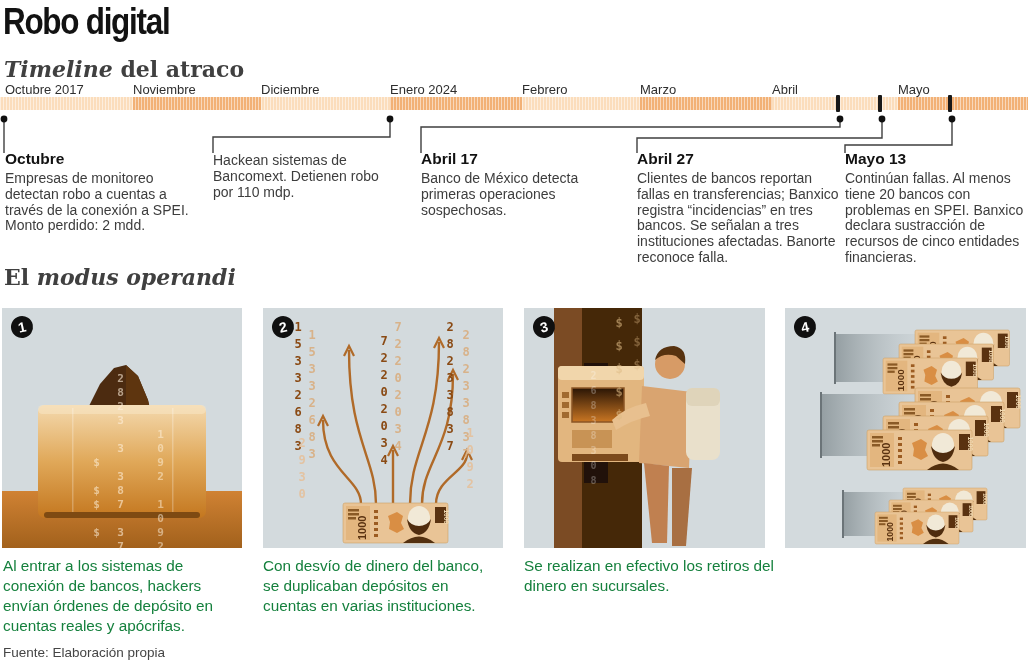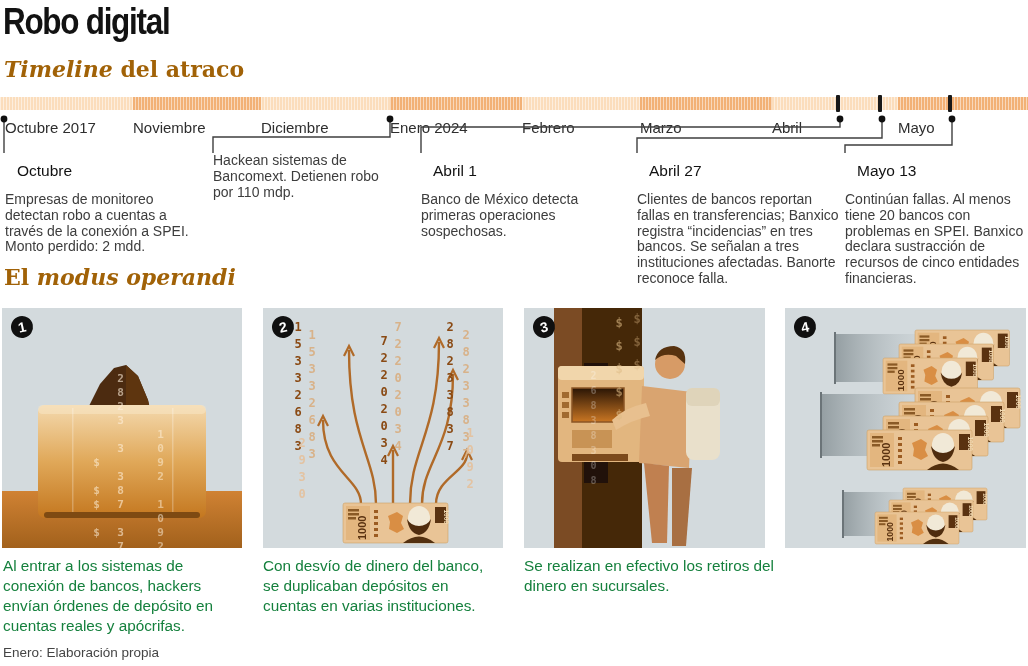--- a/index.html
+++ b/index.html
@@ -2,39 +2,39 @@
 <html><head>
 <meta charset="utf-8">
 <style>
   html,body{margin:0;padding:0;background:#fff;}
   #stage{position:relative;width:1028px;height:666px;background:#ffffff;overflow:hidden;
          font-family:"Liberation Sans",sans-serif;color:#141414;padding-left:24px;}
 
   .page-title{position:absolute;left:3px;top:1px;font-size:37px;font-weight:bold;color:#121212;
               letter-spacing:-1.5px;transform:scaleX(.85);transform-origin:0 0;white-space:nowrap;}
 
-  .sec-head{position:absolute;font-family:"DejaVu Serif",serif;font-weight:bold;font-size:22px;color:#a16207;white-space:nowrap;}
+  .sec-head{position:absolute;font-family:"DejaVu Serif",serif;font-weight:bold;font-size:22px;color:#404040;white-space:nowrap;}
   .sec-head .it{font-style:italic;}
   #timeline-head{left:4px;top:56px;}
   #modus-head{left:4px;top:264px;}
 
-  .month{position:absolute;top:82px;font-size:15px;color:#2e2e2e;white-space:nowrap;margin-top:37px;}
+  .month{position:absolute;top:82px;font-size:13px;color:#2e2e2e;white-space:nowrap;}
 
   .bar{position:absolute;left:0;top:97px;width:1028px;height:13px;}
   .seg{position:absolute;top:0;height:13px;}
   .seg.light{background:#fbddbc;}
   .seg.dark{background:#f2b176;}
   .bar .stripes{position:absolute;left:0;top:0;width:100%;height:100%;
        background:repeating-linear-gradient(90deg,rgba(255,255,255,.5) 0 1px,rgba(255,255,255,0) 1px 3px);}
   .tick{position:absolute;top:-2px;width:4px;height:17px;background:#181818;border-radius:1px;}
 
   .connectors{position:absolute;left:0;top:93px;}
 
   .event{position:absolute;top:150px;}
-  .event h3{margin:12px;font-size:15.5px;font-weight:normal;color:#121212;}
+  .event h3{margin:0;font-size:15.5px;font-weight:bold;color:#121212;}
   .event p{margin:3px 0 0;font-size:14px;line-height:1.13;color:#3d3d3d;}
 
   .panel{position:absolute;top:308px;height:240px;background:#d3dadd;}
   .badge{position:absolute;left:9px;top:8px;width:22px;height:22px;border-radius:50%;background:#101010;
          color:#fff;font-size:14px;font-weight:bold;display:flex;align-items:center;justify-content:center;
          transform:rotate(-12deg);z-index:3;}
   .illus{position:absolute;left:0;top:0;}
 
   .vdigits{position:absolute;writing-mode:vertical-rl;text-orientation:upright;white-space:pre;
            font-family:"DejaVu Sans Mono",monospace;font-weight:bold;z-index:2;}
@@ -140,21 +140,21 @@
   </svg>
 
   <div class="event" style="left:5px;width:198px">
     <h3>Octubre</h3>
     <p>Empresas de monitoreo detectan robo a cuentas a través de la conexión a SPEI. Monto perdido: 2 mdd.</p>
   </div>
   <div class="event" style="left:213px;width:172px">
     <p>Hackean sistemas de Bancomext. Detienen robo por 110 mdp.</p>
   </div>
   <div class="event" style="left:421px;width:186px">
-    <h3>Abril 1</h3>
+    <h3>Abril 17</h3>
     <p>Banco de México detecta primeras operaciones sospechosas.</p>
   </div>
   <div class="event" style="left:637px;width:206px">
     <h3>Abril 27</h3>
     <p>Clientes de bancos reportan fallas en transferencias; Banxico registra “incidencias” en tres bancos. Se señalan a tres instituciones afectadas. Banorte reconoce falla.</p>
   </div>
   <div class="event" style="left:845px;width:186px">
     <h3>Mayo 13</h3>
     <p>Continúan fallas. Al menos tiene 20 bancos con problemas en SPEI. Banxico declara sustracción de recursos de cinco entidades financieras.</p>
   </div>
@@ -260,15 +260,15 @@
         <use href="#noteSym" transform="translate(104,192) scale(.8)"></use>
         <use href="#noteSym" transform="translate(90,204) scale(.8)"></use>
       </g>
     </svg>
   </div>
 
   <div class="caption" style="left:3px;width:228px">Al entrar a los sistemas de conexión de bancos, hackers envían órdenes de depósito en cuentas reales y apócrifas.</div>
   <div class="caption" style="left:263px;width:238px">Con desvío de dinero del banco, se duplicaban depósitos en cuentas en varias instituciones.</div>
   <div class="caption" style="left:524px;width:256px">Se realizan en efectivo los retiros del dinero en sucursales.</div>
 
-  <div class="footer">Enero: Elaboración propia</div>
+  <div class="footer">Fuente: Elaboración propia</div>
 
 </div>
 
 </body></html>

